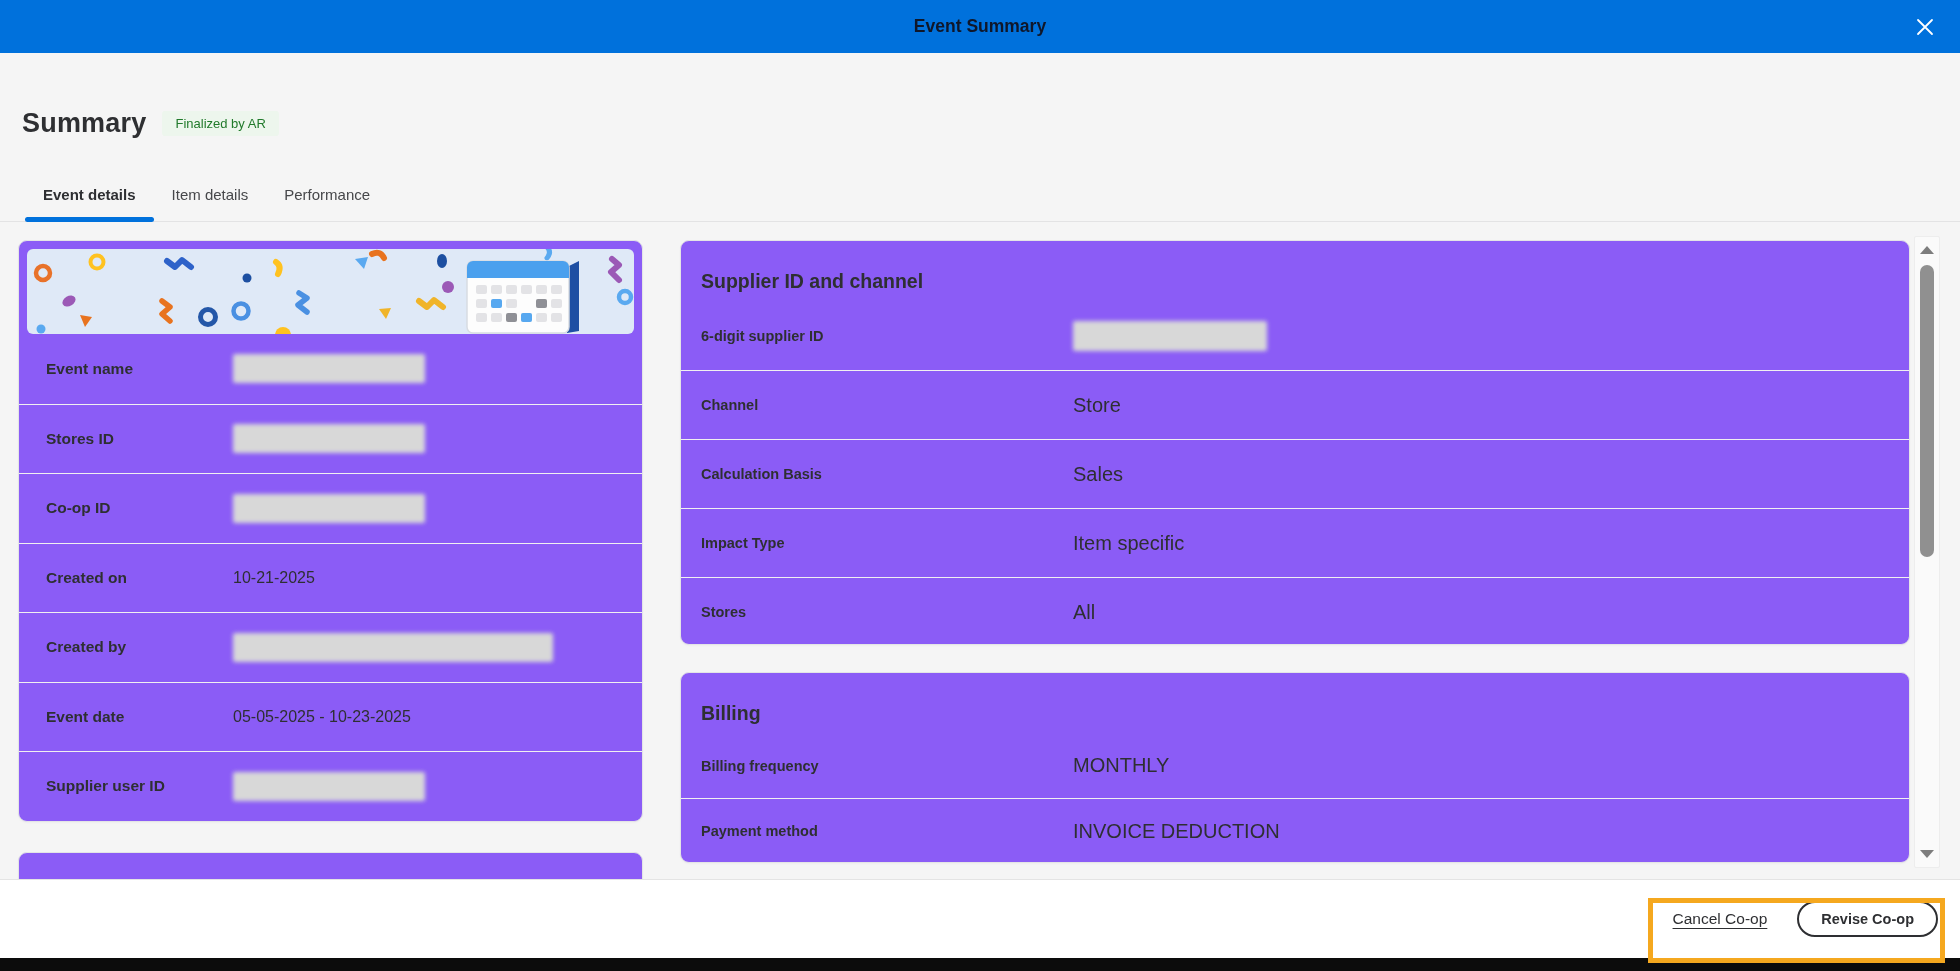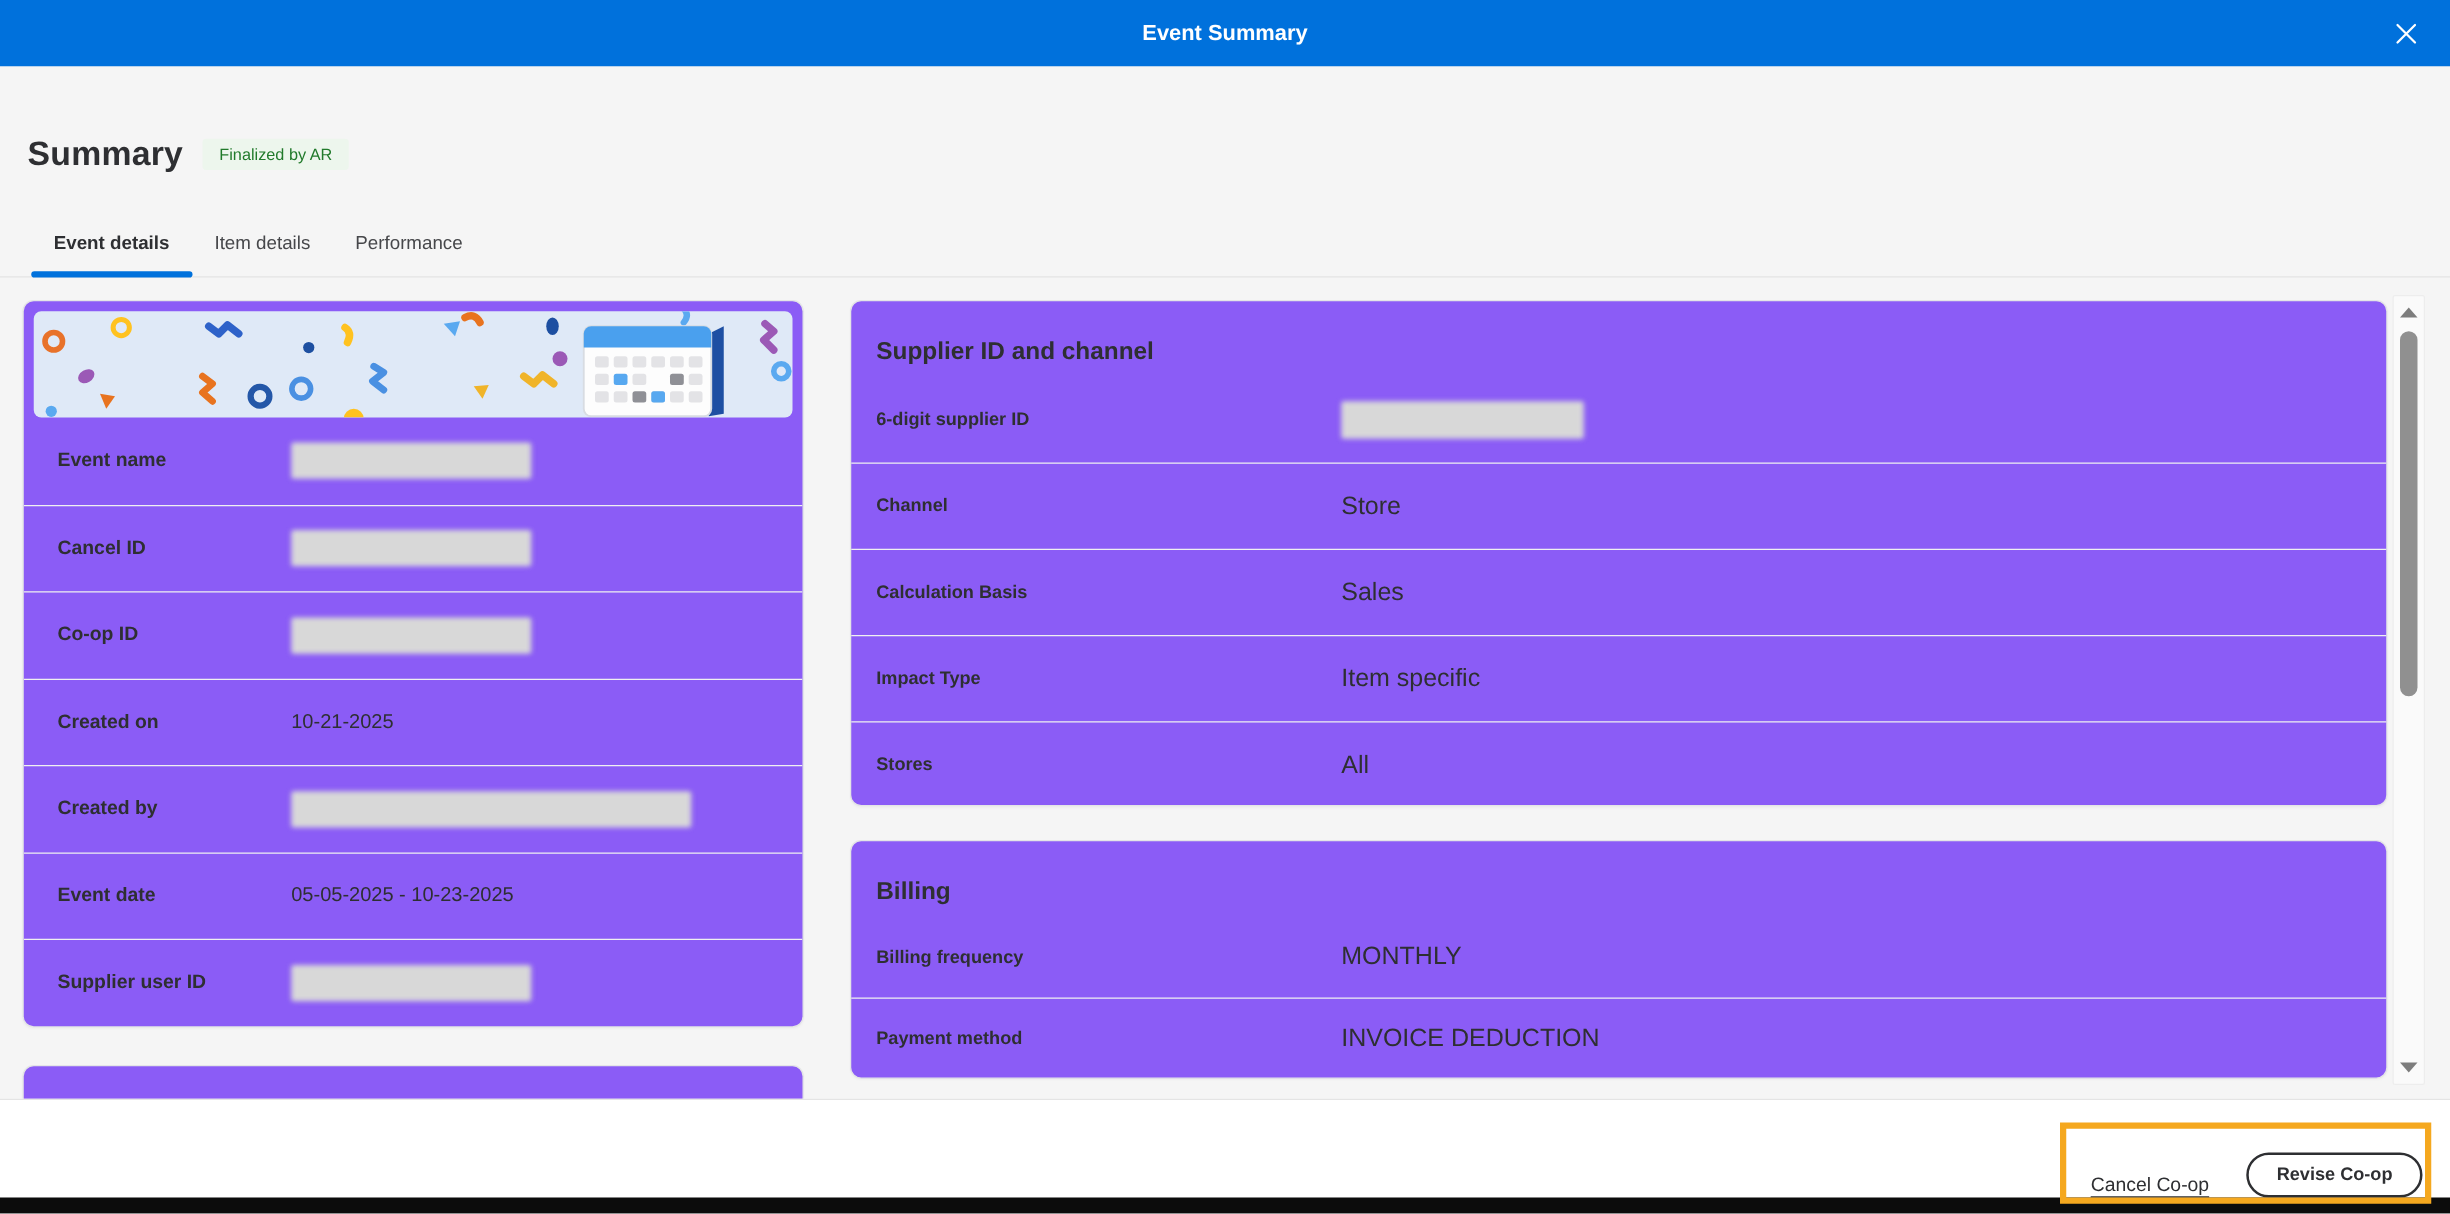--- a/index.html
+++ b/index.html
@@ -11,21 +11,21 @@
     --banner-bg:#dfe9f7;
     --text:#2e2f32;
   }
   *{box-sizing:border-box;}
   html,body{margin:0;padding:0;}
   body{font-family:"Liberation Sans","DejaVu Sans",sans-serif;color:var(--text);}
   .screen{position:relative;width:1960px;height:971px;background:#f5f5f5;overflow:hidden;}
 
   
   .modal-header{position:absolute;top:0;left:0;width:100%;height:53px;background:var(--header-blue);z-index:4;}
-  .modal-title{position:absolute;left:0;right:0;top:0;line-height:53px;text-align:center;color:#ffffff;font-size:17.5px;font-weight:700;margin:0;}
+  .modal-title{position:absolute;left:0;right:0;top:0;line-height:53px;text-align:center;color:#0f172a;font-size:17.5px;font-weight:700;margin:0;}
   .close-btn{position:absolute;right:21px;top:13px;width:28px;height:28px;background:transparent;border:none;padding:0;cursor:pointer;}
   .close-btn svg{display:block;margin:auto;}
 
   
   .page-head{position:absolute;top:108px;left:22px;display:flex;align-items:center;gap:16px;}
   .page-title{font-size:27px;font-weight:700;margin:0;letter-spacing:.2px;}
   .badge{background:var(--badge-bg);color:var(--badge-text);font-size:13px;font-weight:400;padding:6px 13px;border-radius:3px;line-height:1;}
 
   
   .tabbar{position:absolute;top:170px;left:0;width:100%;height:52px;border-bottom:1px solid #e3e3e4;display:flex;padding-left:25px;}
@@ -61,21 +61,21 @@
 
   
   .scrollbar{position:absolute;left:1914px;top:236px;width:26px;height:632px;background:#fafafa;border:1px solid #ededed;border-radius:2px;}
   .scroll-arrow{position:absolute;left:50%;transform:translateX(-50%);width:0;height:0;border-left:7px solid transparent;border-right:7px solid transparent;}
   .scroll-arrow.up{top:9px;border-bottom:8px solid #7d7d7d;}
   .scroll-arrow.down{bottom:9px;border-top:8px solid #7d7d7d;}
   .scroll-thumb{position:absolute;left:5px;top:28px;width:14px;height:292px;background:#909090;border-radius:7px;}
 
   
   .footer{position:absolute;left:0;top:879px;width:100%;height:79px;background:#fff;border-top:1px solid #e4e4e4;z-index:5;}
-  .footer-actions{position:absolute;right:22px;top:0;height:100%;display:flex;align-items:flex-end;gap:30px;}
+  .footer-actions{position:absolute;right:22px;top:0;height:100%;display:flex;align-items:center;gap:30px;}
   .cancel-link{font-size:15.5px;font-weight:500;color:var(--text);text-decoration:underline;text-underline-offset:4px;cursor:pointer;}
   .revise-btn{height:36px;padding:0 22px;border:2px solid #2e2f32;border-radius:18px;background:#fff;font-family:inherit;font-size:14.5px;font-weight:700;color:var(--text);cursor:pointer;}
 
   .highlight-box{position:absolute;left:1648px;top:898px;width:297px;height:65px;border:5px solid var(--highlight-orange);z-index:10;pointer-events:none;}
 
   .black-bar{position:absolute;left:0;top:958px;width:100%;height:13px;background:#0c0c0c;z-index:6;}
 </style>
 </head>
 <body>
 
@@ -157,21 +157,21 @@
       </svg>
     </div>
     <div class="rows">
         <div class="field-row">
           <div class="field-label">Event name</div>
           <div class="field-value">
             <div class="redacted"></div>
           </div>
         </div>
         <div class="field-row">
-          <div class="field-label">Cancel ID</div>
+          <div class="field-label">Stores ID</div>
           <div class="field-value">
             <div class="redacted"></div>
           </div>
         </div>
         <div class="field-row">
           <div class="field-label">Co-op ID</div>
           <div class="field-value">
             <div class="redacted"></div>
           </div>
         </div>

